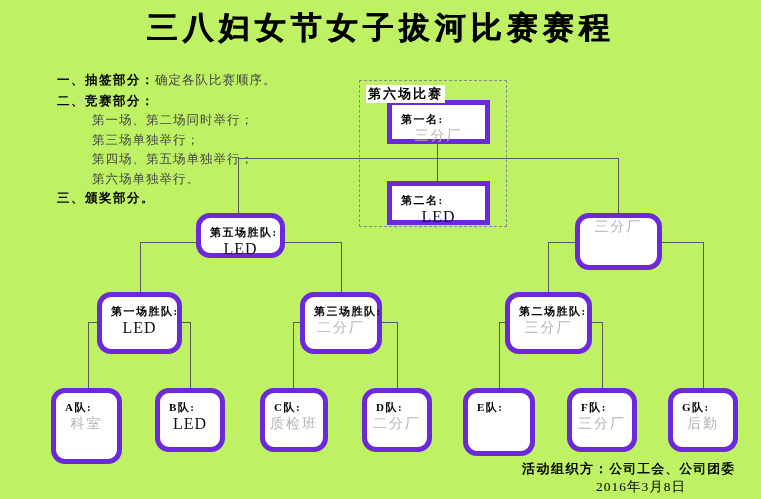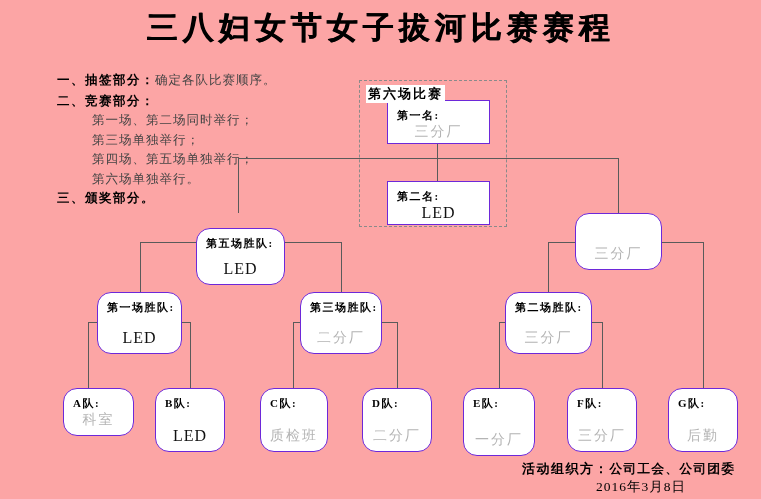--- a/index.html
+++ b/index.html
@@ -1,17 +1,17 @@
 <!DOCTYPE html>
 <html><head>
 <meta charset="utf-8">
 <style>
   html,body{margin:0;padding:0;background:#fff;}
   #canvas{
-    position:relative;width:761px;height:499px;background:#fca5a5;overflow:hidden;
+    position:relative;width:761px;height:499px;background:#bef264;overflow:hidden;
     font-family:"Liberation Serif","DejaVu Serif",serif;color:#000;
   }
   
   .title{
     position:absolute;left:0;top:7px;width:100%;text-align:center;
     font-size:31px;font-weight:bold;letter-spacing:5px;
     text-shadow:0.8px 0 0 #000;white-space:nowrap;
   }
   
   .notes{position:absolute;left:57px;top:71px;font-size:12.5px;line-height:19.5px;white-space:nowrap;}
@@ -20,25 +20,25 @@
   .notes .indent{padding-left:35px;color:#444;letter-spacing:1px;}
   
   .hl{position:absolute;height:0;border-top:1px solid #5a5a5a;z-index:1;}
   .vl{position:absolute;width:0;border-left:1px solid #5a5a5a;z-index:1;}
   
   .dash{position:absolute;left:359px;top:80px;width:148px;height:147px;
     border:1px dashed #8a8a8a;box-sizing:border-box;z-index:0;background:transparent;}
   .dash-lbl{position:absolute;left:366px;top:85px;font-size:13px;font-weight:bold;
     letter-spacing:2px;z-index:3;background:#fff;padding:0 2px;}
   
-  .node{position:absolute;border:1px solid #6d28d9;background:#fff;box-sizing:border-box;
+  .node{position:absolute;border:5px solid #6d28d9;background:#fff;box-sizing:border-box;
     z-index:2;display:flex;flex-direction:column;}
   .round{border-radius:14px;}
   .lbl{font-size:11px;font-weight:bold;letter-spacing:1.5px;padding:7px 0 0 9px;white-space:nowrap;}
-  .val{flex:1;display:flex;align-items:flex-end;justify-content:center;padding-bottom:6px;}
+  .val{flex:1;display:flex;align-items:flex-start;justify-content:center;padding-bottom:6px;}
   .val-strong{font-size:16px;color:#111;font-family:"Liberation Serif","DejaVu Serif",serif;letter-spacing:1px;}
   .val-muted{font-size:14px;color:#b4b4b4;letter-spacing:2px;}
   
   .org{position:absolute;left:522px;top:460px;font-size:13px;white-space:nowrap;}
   .org .ol{font-weight:bold;letter-spacing:1.5px;}
   .org .ov{font-weight:normal;letter-spacing:1px;text-shadow:0.6px 0 0 #000;}
   .date{position:absolute;left:596px;top:478px;font-size:13.5px;letter-spacing:1px;}
 </style>
 </head>
 <body>
@@ -96,21 +96,21 @@
         <span class="val-muted">三分厂</span>
       </div>
   </div>
   <div class="node" style="left:387px;top:181px;width:103px;height:44px">
     <div class="lbl">第二名:</div>
     <div class="val">
         <span class="val-strong">LED</span>
       </div>
   </div>
 
-  <div class="node round" style="left:196px;top:228px;width:89px;height:57px">
+  <div class="node round" style="left:196px;top:213px;width:89px;height:45px">
     <div class="lbl">第五场胜队:</div>
     <div class="val">
         <span class="val-strong">LED</span>
       </div>
   </div>
   <div class="node round" style="left:575px;top:213px;width:87px;height:57px">
     <div class="val">
         <span class="val-muted">三分厂</span>
       </div>
   </div>
@@ -127,21 +127,21 @@
         <span class="val-muted">二分厂</span>
       </div>
   </div>
   <div class="node round" style="left:505px;top:292px;width:87px;height:62px">
     <div class="lbl">第二场胜队:</div>
     <div class="val">
         <span class="val-muted">三分厂</span>
       </div>
   </div>
 
-  <div class="node round" style="left:63px;top:388px;width:71px;height:48px">
+  <div class="node round" style="left:51px;top:388px;width:71px;height:76px">
     <div class="lbl">A队:</div>
     <div class="val">
         <span class="val-muted">科室</span>
       </div>
   </div>
   <div class="node round" style="left:155px;top:388px;width:70px;height:64px">
     <div class="lbl">B队:</div>
     <div class="val">
         <span class="val-strong">LED</span>
       </div>
@@ -153,23 +153,20 @@
       </div>
   </div>
   <div class="node round" style="left:362px;top:388px;width:70px;height:64px">
     <div class="lbl">D队:</div>
     <div class="val">
         <span class="val-muted">二分厂</span>
       </div>
   </div>
   <div class="node round" style="left:463px;top:388px;width:72px;height:68px">
     <div class="lbl">E队:</div>
-    <div class="val">
-        <span class="val-muted">一分厂</span>
-      </div>
   </div>
   <div class="node round" style="left:567px;top:388px;width:70px;height:64px">
     <div class="lbl">F队:</div>
     <div class="val">
         <span class="val-muted">三分厂</span>
       </div>
   </div>
   <div class="node round" style="left:668px;top:388px;width:70px;height:64px">
     <div class="lbl">G队:</div>
     <div class="val">

